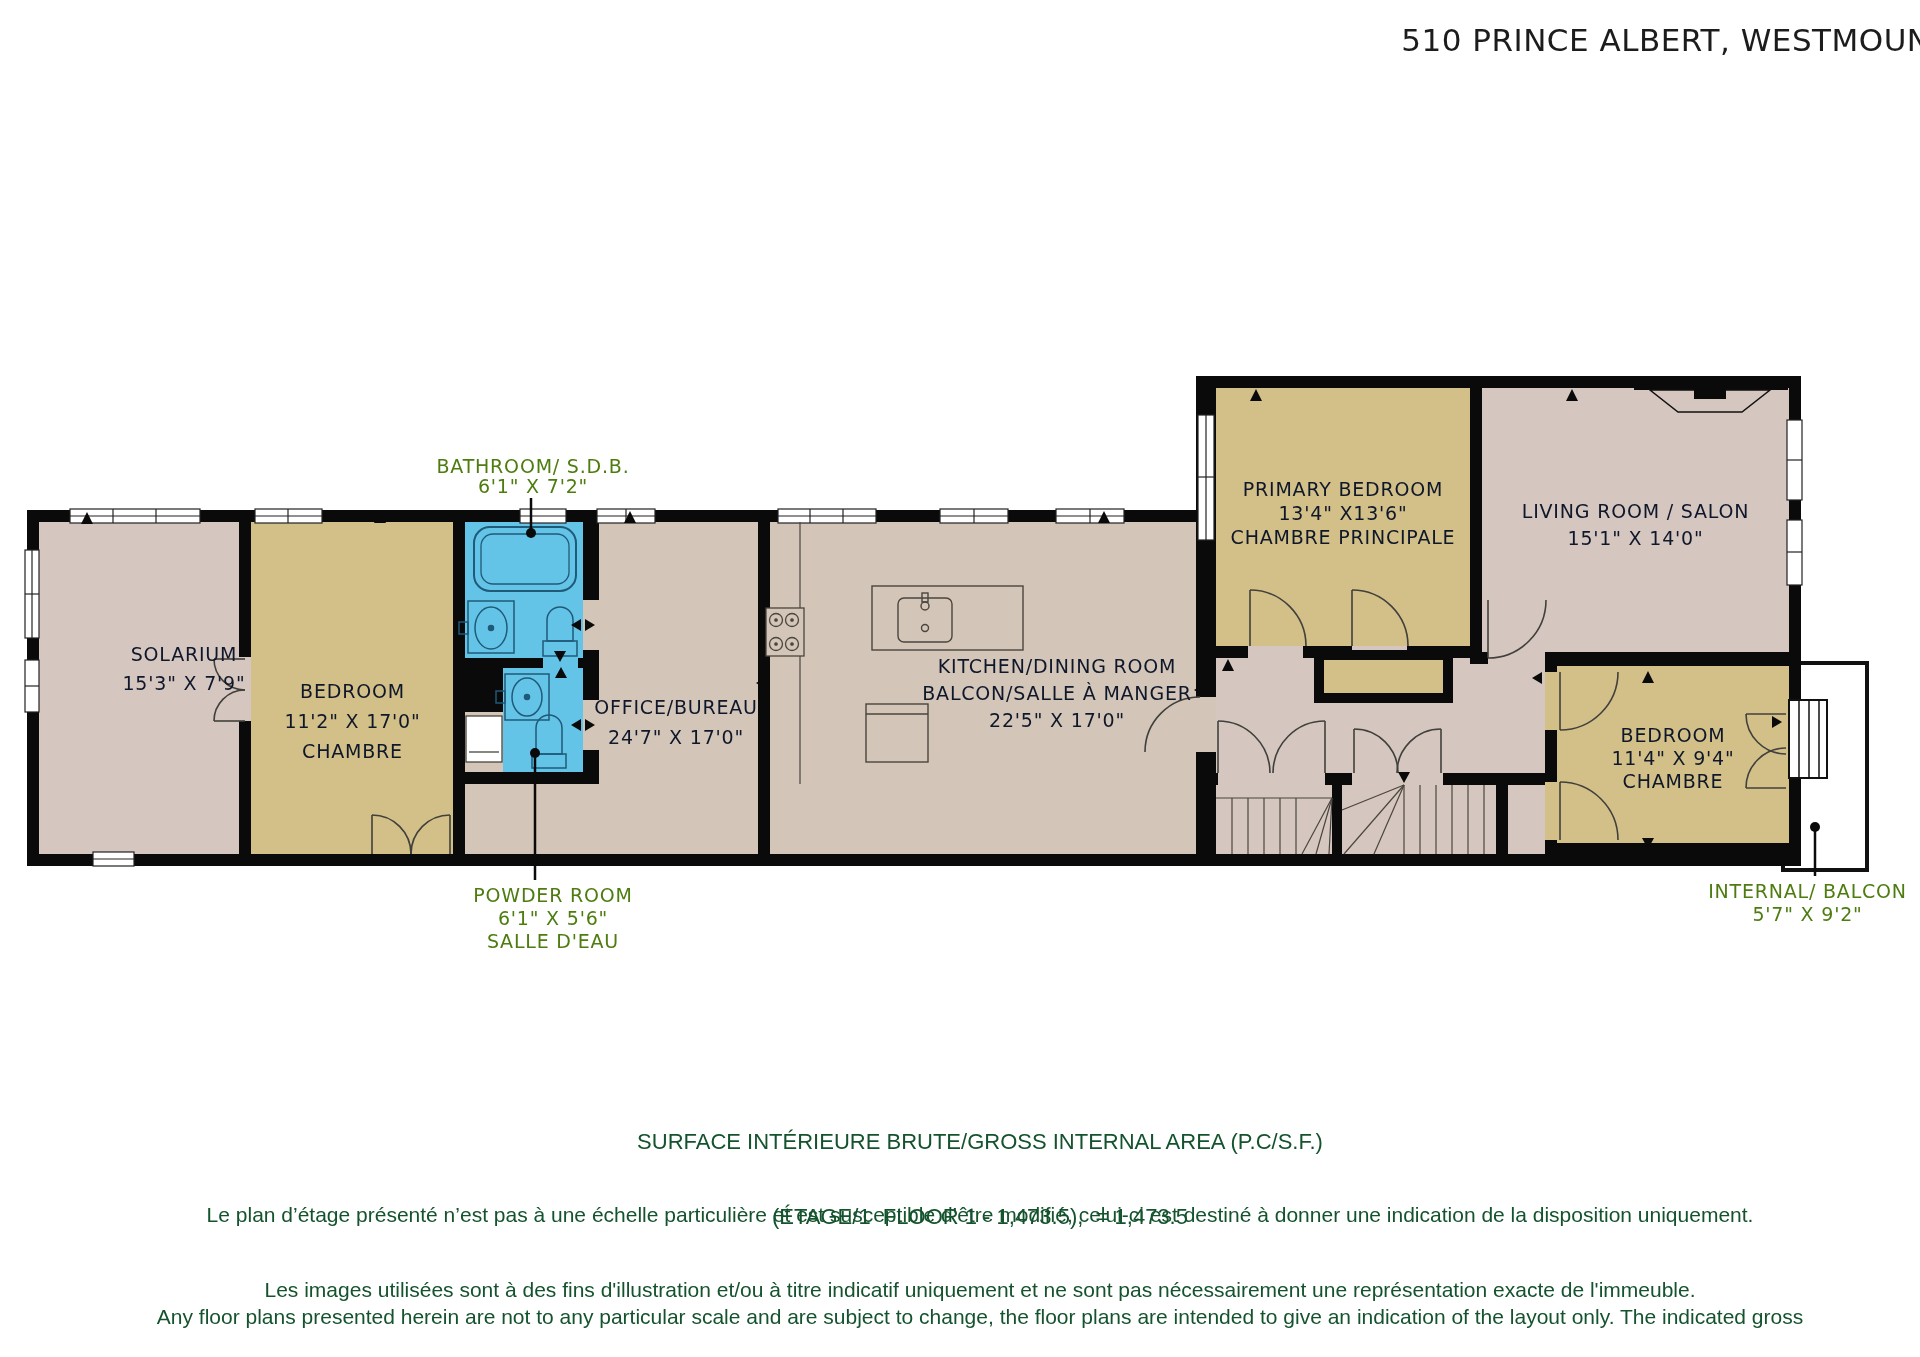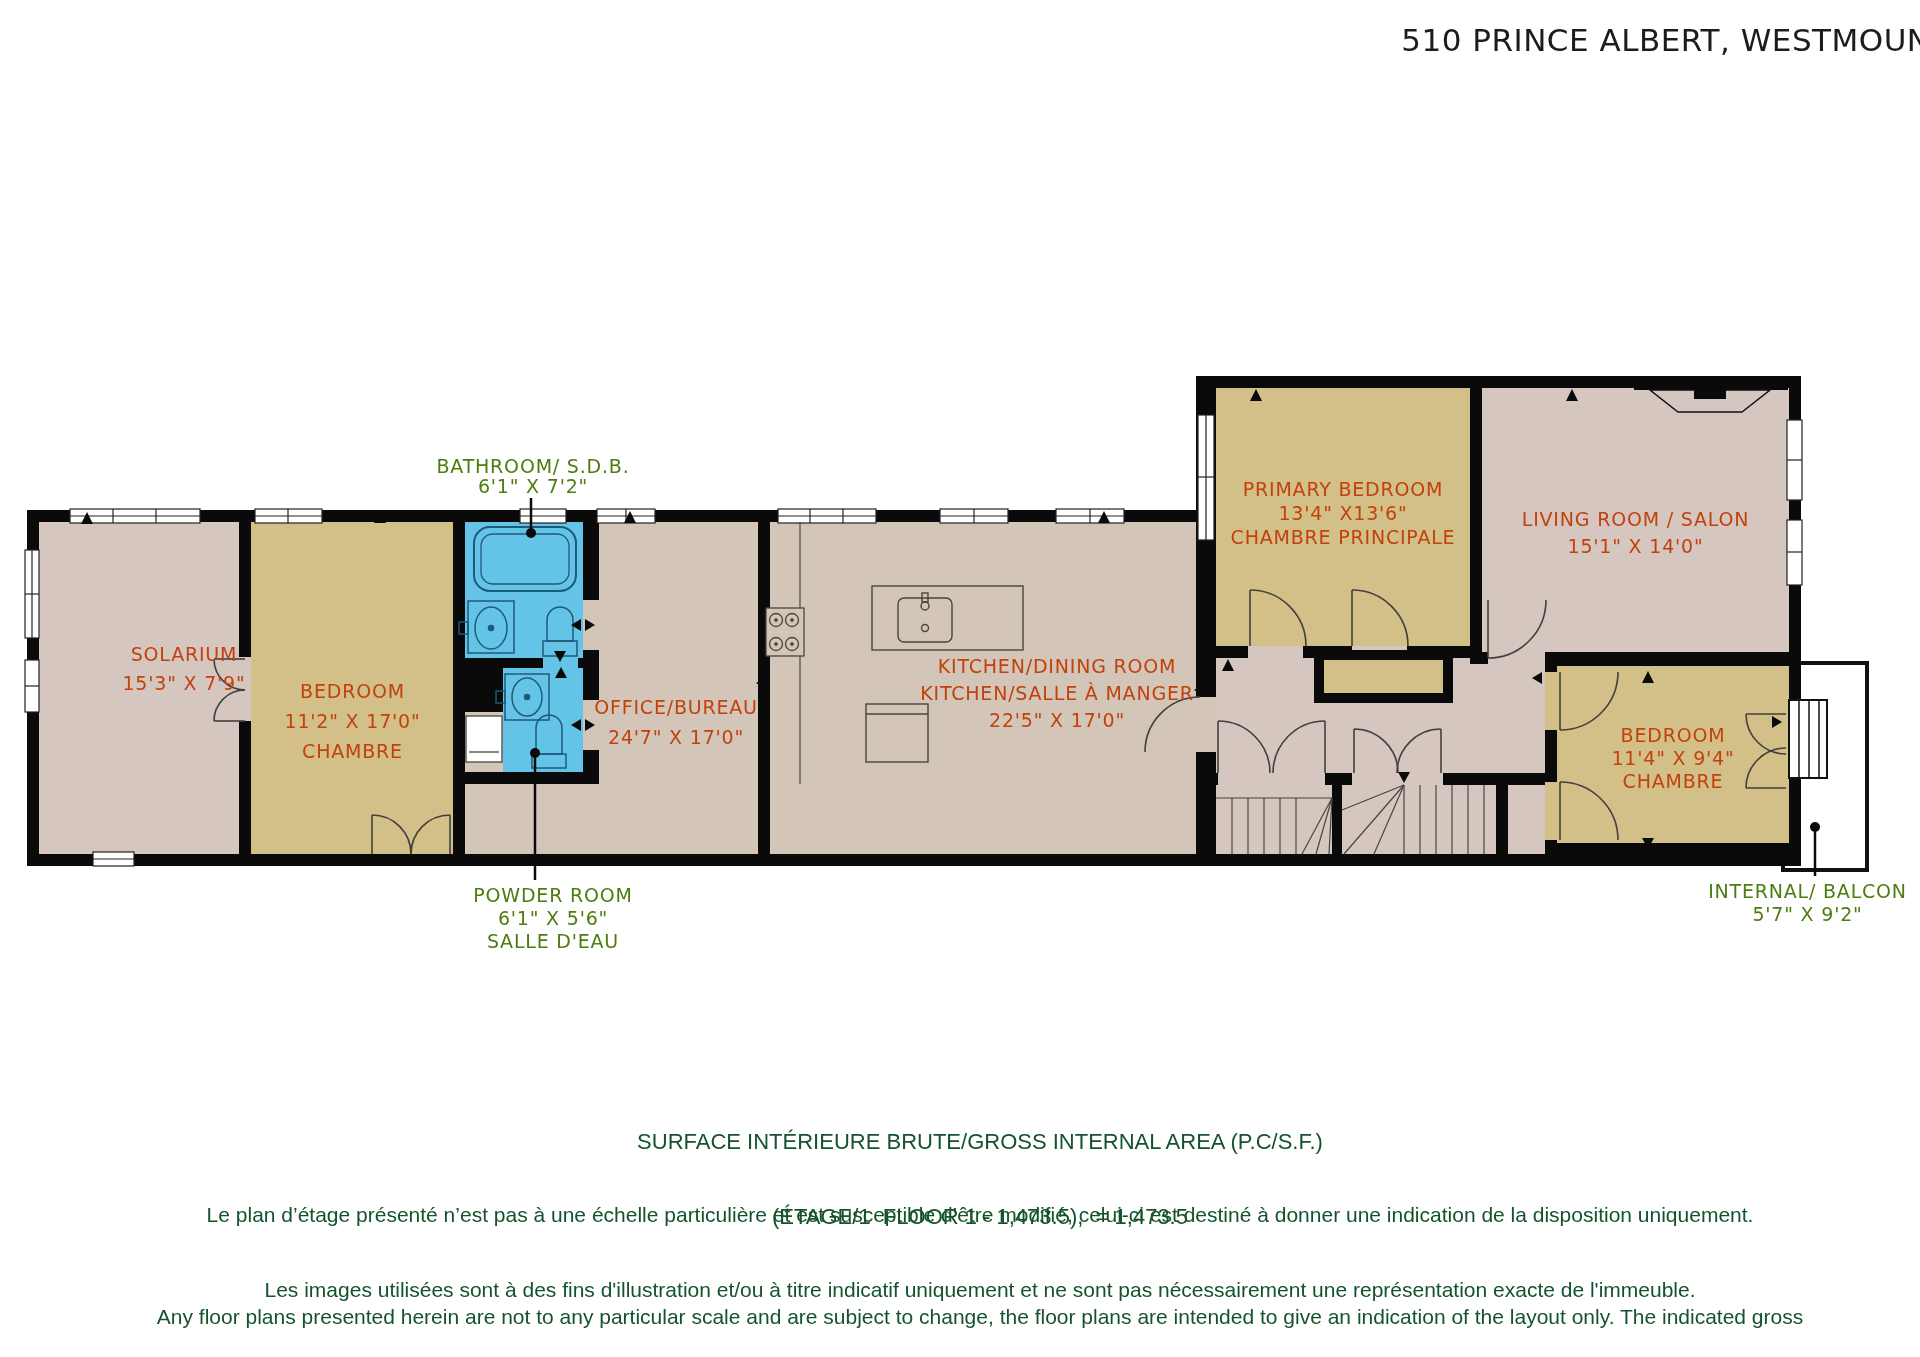--- a/index.html
+++ b/index.html
@@ -2,21 +2,21 @@
 <html><head>
 <meta charset="utf-8">
 <style>
   html,body{margin:0;padding:0;background:#ffffff;}
   .page{position:relative;width:1920px;height:1357px;background:#fff;overflow:hidden;
         font-family:"DejaVu Sans",sans-serif;padding-left:40px;}
   .title{position:absolute;top:22px;right:10px;font-size:31px;letter-spacing:.5px;color:#1c1c1c;}
   .plan{position:absolute;left:0;top:0;width:1920px;height:1357px;}
   .plan svg{position:absolute;left:0;top:0;}
   .lbl{position:absolute;text-align:center;font-size:19px;letter-spacing:.8px;
-       color:#c2410c;line-height:27px;}
+       color:#0f172a;line-height:27px;}
   .lbl-dark{color:#4d7c0f;}
   .footer-line{position:absolute;left:0;width:100%;text-align:center;color:#14532d;
        font-family:"Liberation Sans",sans-serif;white-space:pre;}
   .area-block{top:1079px;font-size:22px;line-height:25px;}
   .disc-fr{top:1152px;font-size:21px;line-height:25px;}
   .disc-en{top:1254px;font-size:21px;line-height:25px;}
 </style>
 </head>
 <body>
 
@@ -294,29 +294,29 @@
       <div>POWDER ROOM</div>
         <div>6'1" X 5'6"</div>
         <div>SALLE D'EAU</div>
     </div>
     <div class="lbl" style="left:576px;top:648px;width:200px;line-height:30px;margin-top:44px;">
       <div>OFFICE/BUREAU</div>
         <div>24'7" X 17'0"</div>
     </div>
     <div class="lbl" style="left:907px;top:653px;width:300px;line-height:27px;">
       <div>KITCHEN/DINING ROOM</div>
-        <div>KITCHEN/SALLE À MANGER</div>
+        <div>BALCON/SALLE À MANGER</div>
         <div>22'5" X 17'0"</div>
     </div>
     <div class="lbl" style="left:1218px;top:477px;width:250px;line-height:24px;">
       <div>PRIMARY BEDROOM</div>
         <div>13'4" X13'6"</div>
         <div>CHAMBRE PRINCIPALE</div>
     </div>
-    <div class="lbl" style="left:1483px;top:498px;width:305px;line-height:27px;margin-top:8px;">
+    <div class="lbl" style="left:1483px;top:498px;width:305px;line-height:27px;">
       <div>LIVING ROOM / SALON</div>
         <div>15'1" X 14'0"</div>
     </div>
     <div class="lbl" style="left:1573px;top:724px;width:200px;line-height:23px;">
       <div>BEDROOM</div>
         <div>11'4" X 9'4"</div>
         <div>CHAMBRE</div>
     </div>
     <div class="lbl lbl-dark" style="left:1700px;top:880px;width:215px;line-height:23px;">
       <div>INTERNAL/ BALCON</div>

